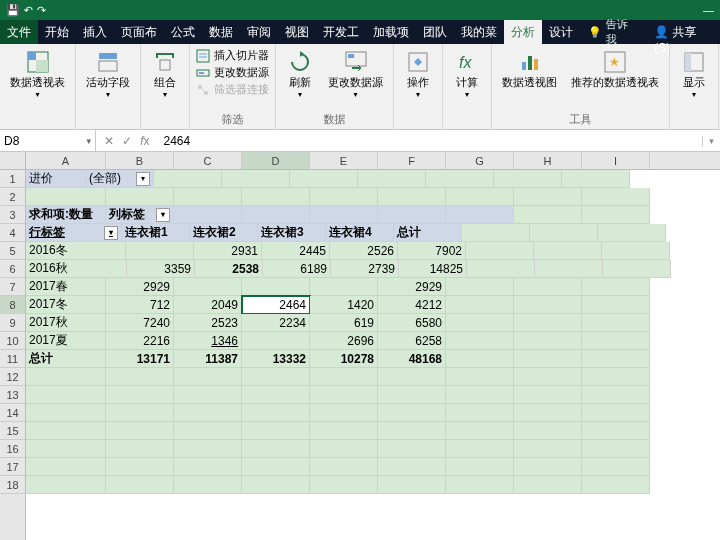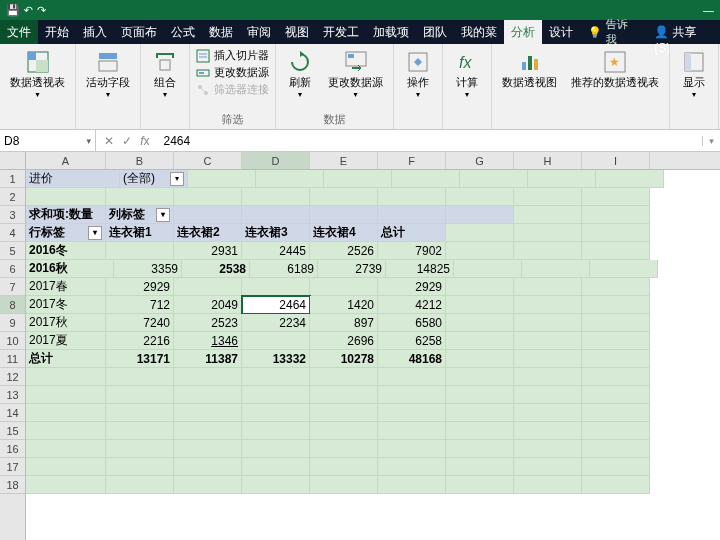--- a/index.html
+++ b/index.html
@@ -245,20 +245,21 @@
       <div class="btn">
         <div class="ic">
             <svg width="24" height="24">
               <rect x="2" y="2" width="20" height="20" fill="none" stroke="#888"></rect>
               <text x="6" y="16" font-size="12" fill="#e8a838">★</text>
             </svg>
           </div>
         <div class="txt"><span>推荐的数据透视表</span></div>
       </div>
     </div>
+    <div class="label">工具</div>
   </div>
   <div class="group">
     <div class="body">
       <div class="btn">
         <div class="ic">
             <svg width="24" height="24">
               <rect x="3" y="3" width="18" height="18" fill="none" stroke="#888"></rect>
               <rect x="3" y="3" width="6" height="18" fill="#d0d8e8"></rect>
             </svg>
           </div>
@@ -314,21 +315,21 @@
         <div class="rh">12</div>
         <div class="rh">13</div>
         <div class="rh">14</div>
         <div class="rh">15</div>
         <div class="rh">16</div>
         <div class="rh">17</div>
         <div class="rh">18</div>
       </div>
     <div class="cells" id="cells">
         <div class="row">
-          <div class="cell pivot-hdr" style="width: 94px;">进价</div>
+          <div class="cell pivot-hdr" style="width: 60px;">进价</div>
           <div class="cell pivot-hdr" style="width: 68px;">
             <span>(全部)</span>
             <span class="fbtn">▾</span>
           </div>
           <div class="cell green" style="width: 68px;"></div>
           <div class="cell green" style="width: 68px;"></div>
           <div class="cell green" style="width: 68px;"></div>
           <div class="cell green" style="width: 68px;"></div>
           <div class="cell green" style="width: 68px;"></div>
           <div class="cell green" style="width: 68px;"></div>
@@ -353,46 +354,46 @@
           </div>
           <div class="cell pivot-hdr" style="width: 68px;"></div>
           <div class="cell pivot-hdr" style="width: 68px;"></div>
           <div class="cell pivot-hdr" style="width: 68px;"></div>
           <div class="cell pivot-hdr" style="width: 68px;"></div>
           <div class="cell pivot-hdr" style="width: 68px;"></div>
           <div class="cell green" style="width: 68px;"></div>
           <div class="cell green" style="width: 68px;"></div>
         </div>
         <div class="row">
-          <div class="cell pivot-hdr bold" style="width: 80px;">
+          <div class="cell pivot-hdr bold" style="width: 96px; text-decoration: underline;">
             <span>行标签</span>
             <span class="fbtn">▾</span>
           </div>
           <div class="cell pivot-hdr bold" style="width: 68px;">连衣裙1</div>
           <div class="cell pivot-hdr bold" style="width: 68px;">连衣裙2</div>
           <div class="cell pivot-hdr bold" style="width: 68px;">连衣裙3</div>
           <div class="cell pivot-hdr bold" style="width: 68px;">连衣裙4</div>
           <div class="cell pivot-hdr bold" style="width: 68px;">总计</div>
           <div class="cell green" style="width: 68px;"></div>
           <div class="cell green" style="width: 68px;"></div>
           <div class="cell green" style="width: 68px;"></div>
         </div>
         <div class="row">
-          <div class="cell green" style="width: 80px; font-weight: bold;">2016冬</div>
+          <div class="cell green" style="width: 100px;">2016冬</div>
           <div class="cell green num" style="width: 68px;"></div>
           <div class="cell green num" style="width: 68px;">2931</div>
           <div class="cell green num" style="width: 68px;">2445</div>
           <div class="cell green num" style="width: 68px;">2526</div>
           <div class="cell green num" style="width: 68px;">7902</div>
           <div class="cell green" style="width: 68px;"></div>
           <div class="cell green" style="width: 68px;"></div>
           <div class="cell green" style="width: 68px;"></div>
         </div>
         <div class="row">
-          <div class="cell green" style="width: 88px; font-weight: bold;">2016秋</div>
+          <div class="cell green" style="width: 101px;">2016秋</div>
           <div class="cell green num" style="width: 68px;">3359</div>
           <div class="cell green num" style="width: 68px; font-weight: bold;">2538</div>
           <div class="cell green num" style="width: 68px;">6189</div>
           <div class="cell green num" style="width: 68px;">2739</div>
           <div class="cell green num" style="width: 68px;">14825</div>
           <div class="cell green" style="width: 68px;"></div>
           <div class="cell green" style="width: 68px;"></div>
           <div class="cell green" style="width: 68px;"></div>
         </div>
         <div class="row">
@@ -415,21 +416,21 @@
           <div class="cell green num" style="width: 68px;">4212</div>
           <div class="cell green" style="width: 68px;"></div>
           <div class="cell green" style="width: 68px;"></div>
           <div class="cell green" style="width: 68px;"></div>
         </div>
         <div class="row">
           <div class="cell green" style="width: 80px;">2017秋</div>
           <div class="cell green num" style="width: 68px;">7240</div>
           <div class="cell green num" style="width: 68px;">2523</div>
           <div class="cell green num" style="width: 68px;">2234</div>
-          <div class="cell green num" style="width: 68px;">897</div>
+          <div class="cell green num" style="width: 68px;">619</div>
           <div class="cell green num" style="width: 68px;">6580</div>
           <div class="cell green" style="width: 68px;"></div>
           <div class="cell green" style="width: 68px;"></div>
           <div class="cell green" style="width: 68px;"></div>
         </div>
         <div class="row">
           <div class="cell green" style="width: 80px;">2017夏</div>
           <div class="cell green num" style="width: 68px;">2216</div>
           <div class="cell green num" style="width: 68px; text-decoration: underline;">1346</div>
           <div class="cell green num" style="width: 68px;"></div>

